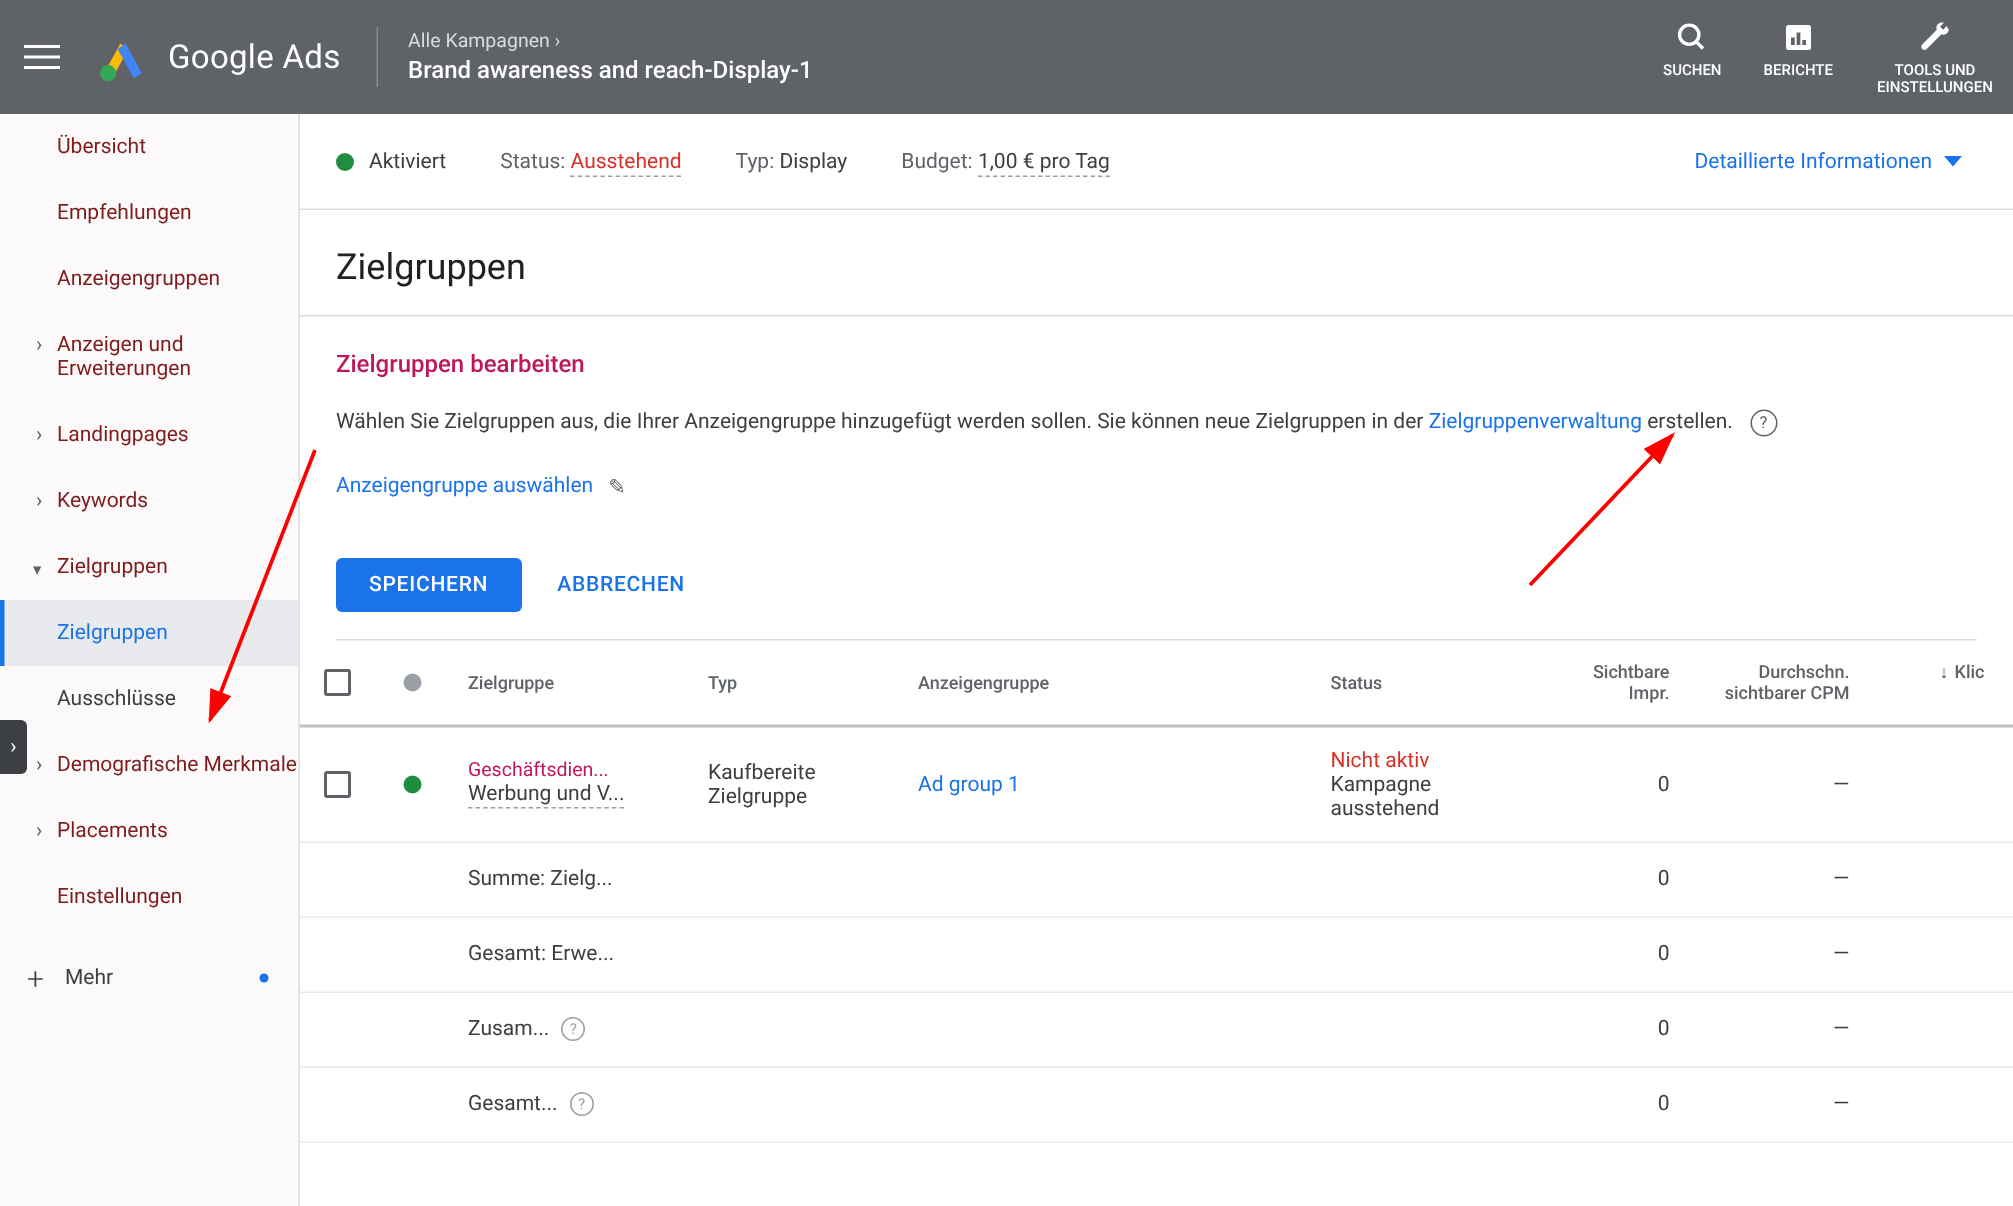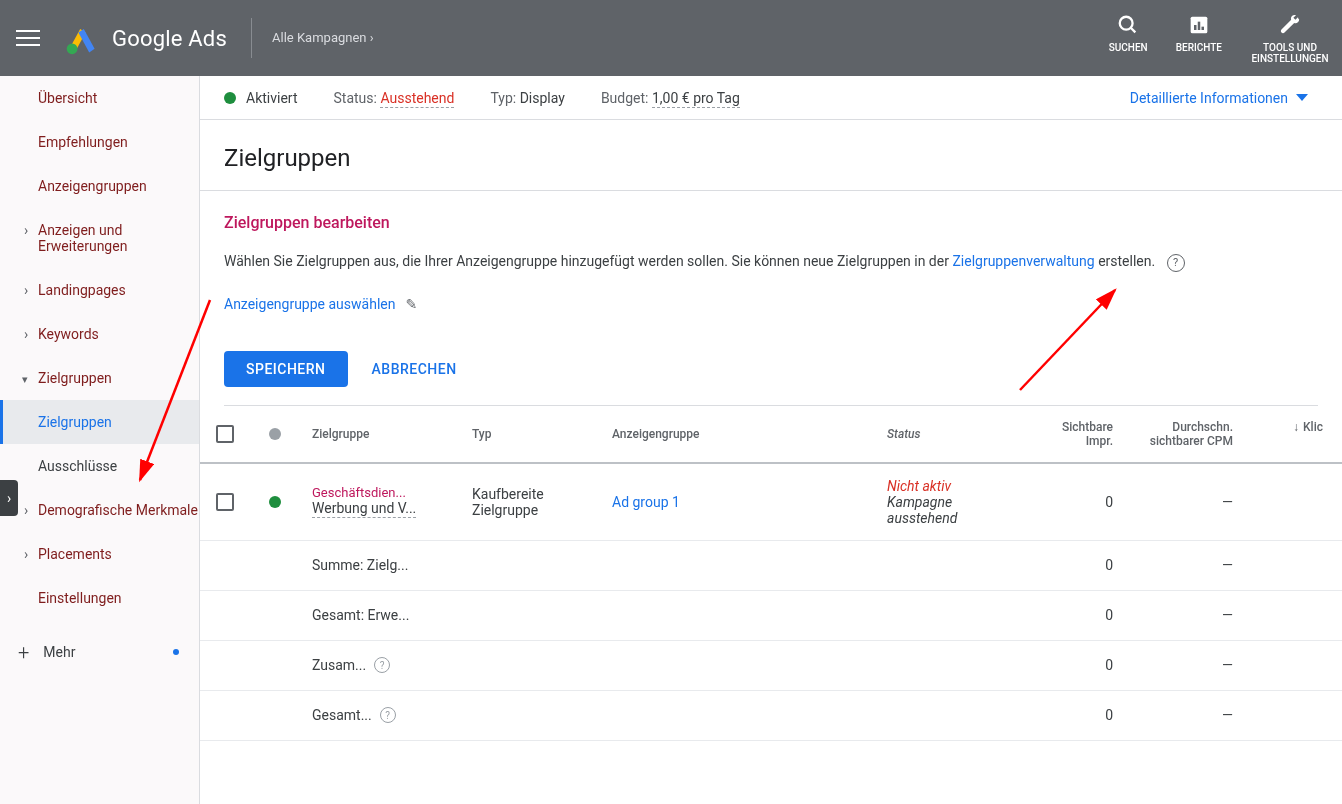--- a/index.html
+++ b/index.html
@@ -16,21 +16,21 @@
 .breadcrumb { flex: 1; }
 .breadcrumb .top { font-size: 13px; color: #dadce0; margin-bottom: 2px; }
 .breadcrumb .top::after { content: " ›"; }
 .breadcrumb .bottom { font-size: 16px; font-weight: 500; }
 .header-actions { display: flex; gap: 28px; padding-right: 12px; align-items: flex-start; }
 .header-btn { text-align: center; font-size: 10px; font-weight: 500; cursor: pointer; color: #fff; }
 .header-btn .hicon { font-size: 22px; margin-bottom: 4px; height: 26px; display:flex; align-items:center; justify-content:center; }
 .header-btn .hlabel { max-width: 80px; line-height: 1.1; }
 
 
-.statusbar { height: 44px; border-bottom: 1px solid #dadce0; display: flex; align-items: center; padding: 0 24px; font-size: 14px; color: #3c4043; margin-left: 200px; }
+.statusbar { height: 64px; border-bottom: 1px solid #dadce0; display: flex; align-items: center; padding: 0 24px; font-size: 14px; color: #3c4043; margin-left: 200px; }
 .status-dot { width: 12px; height: 12px; border-radius: 50%; background: #1e8e3e; margin-right: 10px; }
 .status-item { margin-right: 36px; }
 .status-lbl { color: #5f6368; }
 .status-red { color: #d93025; }
 .status-underline { border-bottom: 1px dashed #9aa0a6; padding-bottom: 1px; }
 .detail-link { color: #1a73e8; cursor: pointer; display: flex; align-items: center; gap: 8px; margin-right: 10px; }
 .chev-down { width: 0; height: 0; border-left: 6px solid transparent; border-right: 6px solid transparent; border-top: 7px solid #1a73e8; }
 
 
 .layout { display: flex; height: calc(804px - 76px); }
@@ -62,21 +62,21 @@
 
 
 .table { width: 100%; }
 .thead { display: flex; border-bottom: 2px solid #bdc1c6; font-size: 12px; color: #5f6368; font-weight: 500; }
 .th, .td { padding: 14px 12px; display: flex; align-items: center; }
 .col-check { width: 50px; justify-content: center; }
 .col-dot { width: 50px; justify-content: center; }
 .col-zg { width: 160px; }
 .col-typ { width: 140px; }
 .col-ag { width: 275px; }
-.col-status { width: 150px; font-style: italic; }
+.col-status { width: 150px; }
 .col-impr { width: 100px; justify-content: flex-end; text-align: right; }
 .col-cpm { width: 120px; justify-content: flex-end; text-align: right; }
 .col-klic { width: 90px; justify-content: flex-end; }
 .th.col-impr, .th.col-cpm, .th.col-klic { align-items: flex-start; }
 .trow { display: flex; border-bottom: 1px solid #e8eaed; font-size: 14px; color: #3c4043; min-height: 50px; }
 .checkbox { width: 18px; height: 18px; border: 2px solid #5f6368; border-radius: 2px; }
 .gray-dot { width: 12px; height: 12px; border-radius: 50%; background: #9aa0a6; }
 .green-dot { width: 12px; height: 12px; border-radius: 50%; background: #1e8e3e; }
 .cell-muted { color: #be185d; font-size: 13px; }
 .cell-under { border-bottom: 1px dashed #9aa0a6; padding-bottom: 1px; }
@@ -103,20 +103,21 @@
     <svg class="logo-icon" viewBox="0 0 40 40">
       <path d="M6 32 L18 10 L24 14 L12 36 Z" fill="#fbbc04"></path>
       <path d="M22 10 L34 32 L28 36 L16 14 Z" fill="#4285f4"></path>
       <circle cx="9" cy="32" r="6" fill="#34a853"></circle>
     </svg>
     <span class="logo-text">Google Ads</span>
   </div>
   <div class="vline"></div>
   <div class="breadcrumb">
     <div class="top">Alle Kampagnen</div>
+    <div class="bottom">Brand awareness and reach-Display-1</div>
   </div>
   <div class="header-actions">
     <div class="header-btn">
       <div class="hicon">
           <svg width="22" height="22" viewBox="0 0 24 24" fill="none" stroke="#fff" stroke-width="2.5">
             <circle cx="10" cy="10" r="7"></circle>
             <line x1="20" y1="20" x2="15" y2="15"></line>
           </svg>
         </div>
       <div class="hlabel">SUCHEN</div>

